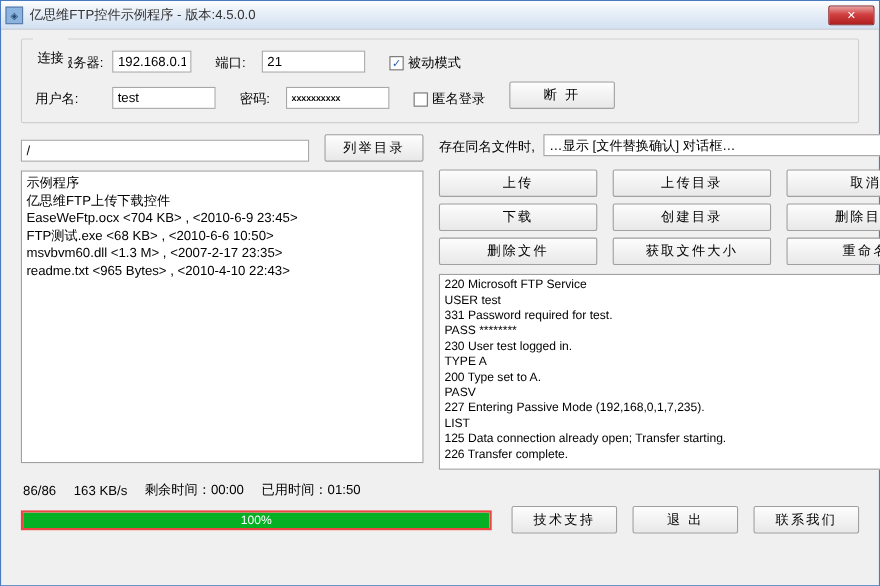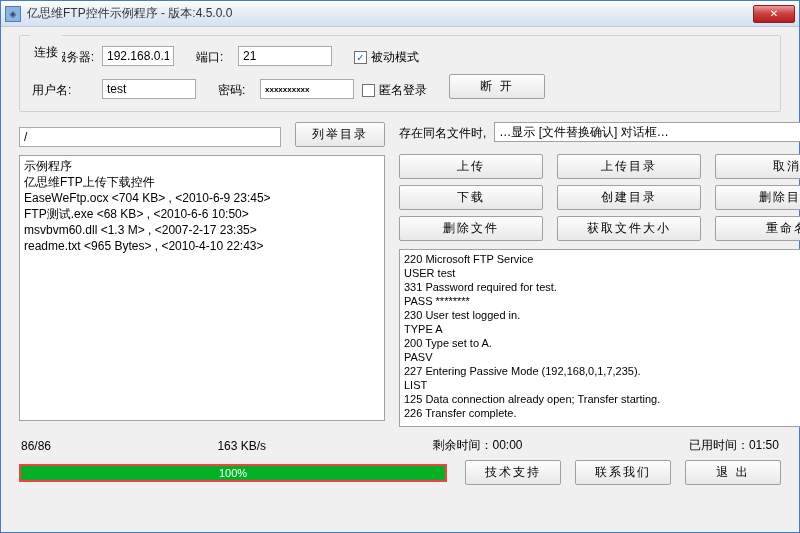--- a/index.html
+++ b/index.html
@@ -21,21 +21,21 @@
 .chk { width: 13px; height: 13px; border: 1px solid #707070; background: #fff; display: inline-flex; align-items: center; justify-content: center; font-size: 10px; color: #1a5fb4; }
 .main-cols { display: flex; gap: 14px; }
 .left-col { flex: 0 0 366px; }
 .right-col { flex: 1; }
 .listbox { border: 1px solid #a0a0a0; background: #fff; padding: 2px 4px; font-size: 12px; overflow: auto; }
 .listbox-line { white-space: nowrap; line-height: 16px; }
 .action-grid { display: grid; grid-template-columns: repeat(3, 1fr); gap: 6px 14px; margin-bottom: 8px; }
 .logbox { border: 1px solid #a0a0a0; background: #fff; padding: 2px 4px; font-size: 11px; overflow-x: scroll; overflow-y: auto; height: 178px; position: relative; }
 .logbox-inner { min-width: 450px; }
 .log-line { white-space: nowrap; line-height: 14px; }
-.bottom-row { display: flex; align-items: center; gap: 16px; margin-top: 10px; padding: 0 2px; justify-content: space-between; }
+.bottom-row { display: flex; align-items: center; gap: 16px; margin-top: 10px; padding: 0 2px; }
 .progress-row { display: flex; align-items: center; gap: 18px; margin-top: 6px; }
 .progress { width: 428px; height: 18px; border: 2px solid #ef4444; background: #fff; position: relative; overflow: hidden; }
 .progress-fill { height: 100%; background: #06b025; }
 .progress-label { position: absolute; left: 0; right: 0; top: 0; bottom: 0; display: flex; align-items: center; justify-content: center; font-size: 11px; color: #fff; }
 .footer-btns { display: flex; gap: 14px; margin-left: auto; }
 .dropdown { display: flex; align-items: center; border: 1px solid #a0a0a0; background: #fff; height: 20px; }
 .dropdown-text { flex: 1; padding: 0 4px; font-size: 12px; white-space: nowrap; overflow: hidden; }
 </style>
 </head>
 <body>
@@ -64,21 +64,21 @@
           <span class="chk">✓</span>
           <span>被动模式</span>
         </span>
       </div>
 
       <div class="row">
         <span class="lbl" style="width:62px">用户名:</span>
         <input class="txt-input" style="width: 94px;" value="test">
         <span class="lbl" style="margin-left:14px;width:34px">密码:</span>
         <input class="txt-input" style="width: 94px; font-size: 8px; font-weight: bold;" value="xxxxxxxxxx">
-        <span class="checkbox-wrap" style="">
+        <span class="checkbox-wrap" style="margin-left:14px">
           <span class="chk"></span>
           <span>匿名登录</span>
         </span>
         <button class="btn" style="width:96px;margin-left:14px">断 开</button>
       </div>
     </div>
 
     <div class="main-cols">
 
       <div class="left-col">
@@ -143,19 +143,19 @@
       <span><span>已用时间：</span><span>01:50</span></span>
     </div>
 
     <div class="progress-row">
       <div class="progress">
         <div class="progress-fill" id="pfill" style="width: 100%;"></div>
         <div class="progress-label">100%</div>
       </div>
       <div class="footer-btns">
         <button class="btn" style="width:96px">技术支持</button>
+        <button class="btn" style="width:96px">退 出</button>
         <button class="btn" style="width:96px">联系我们</button>
-        <button class="btn" style="width:96px">退 出</button>
       </div>
     </div>
 
   </div>
 </div>
 
 </body></html>

